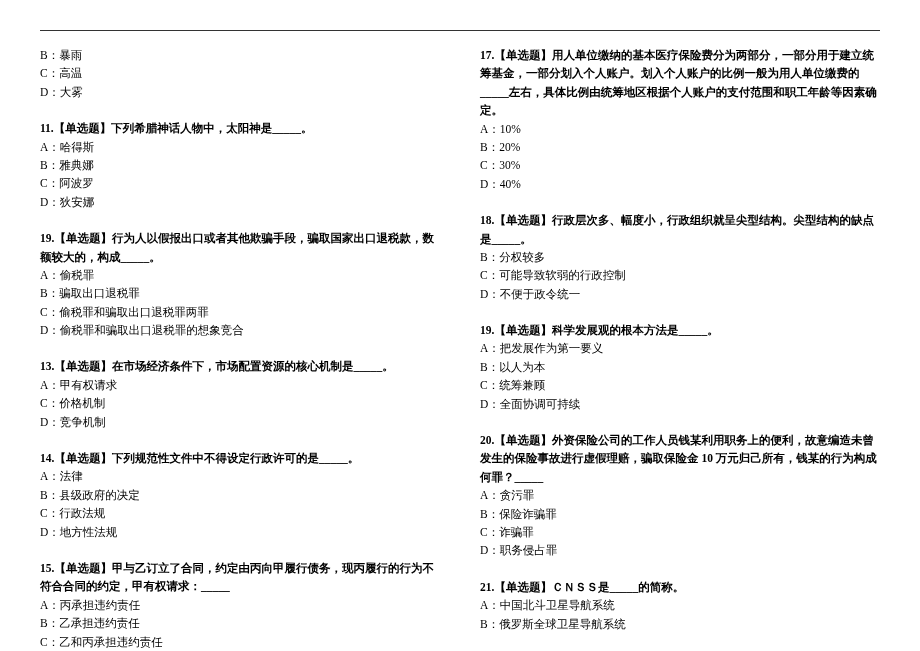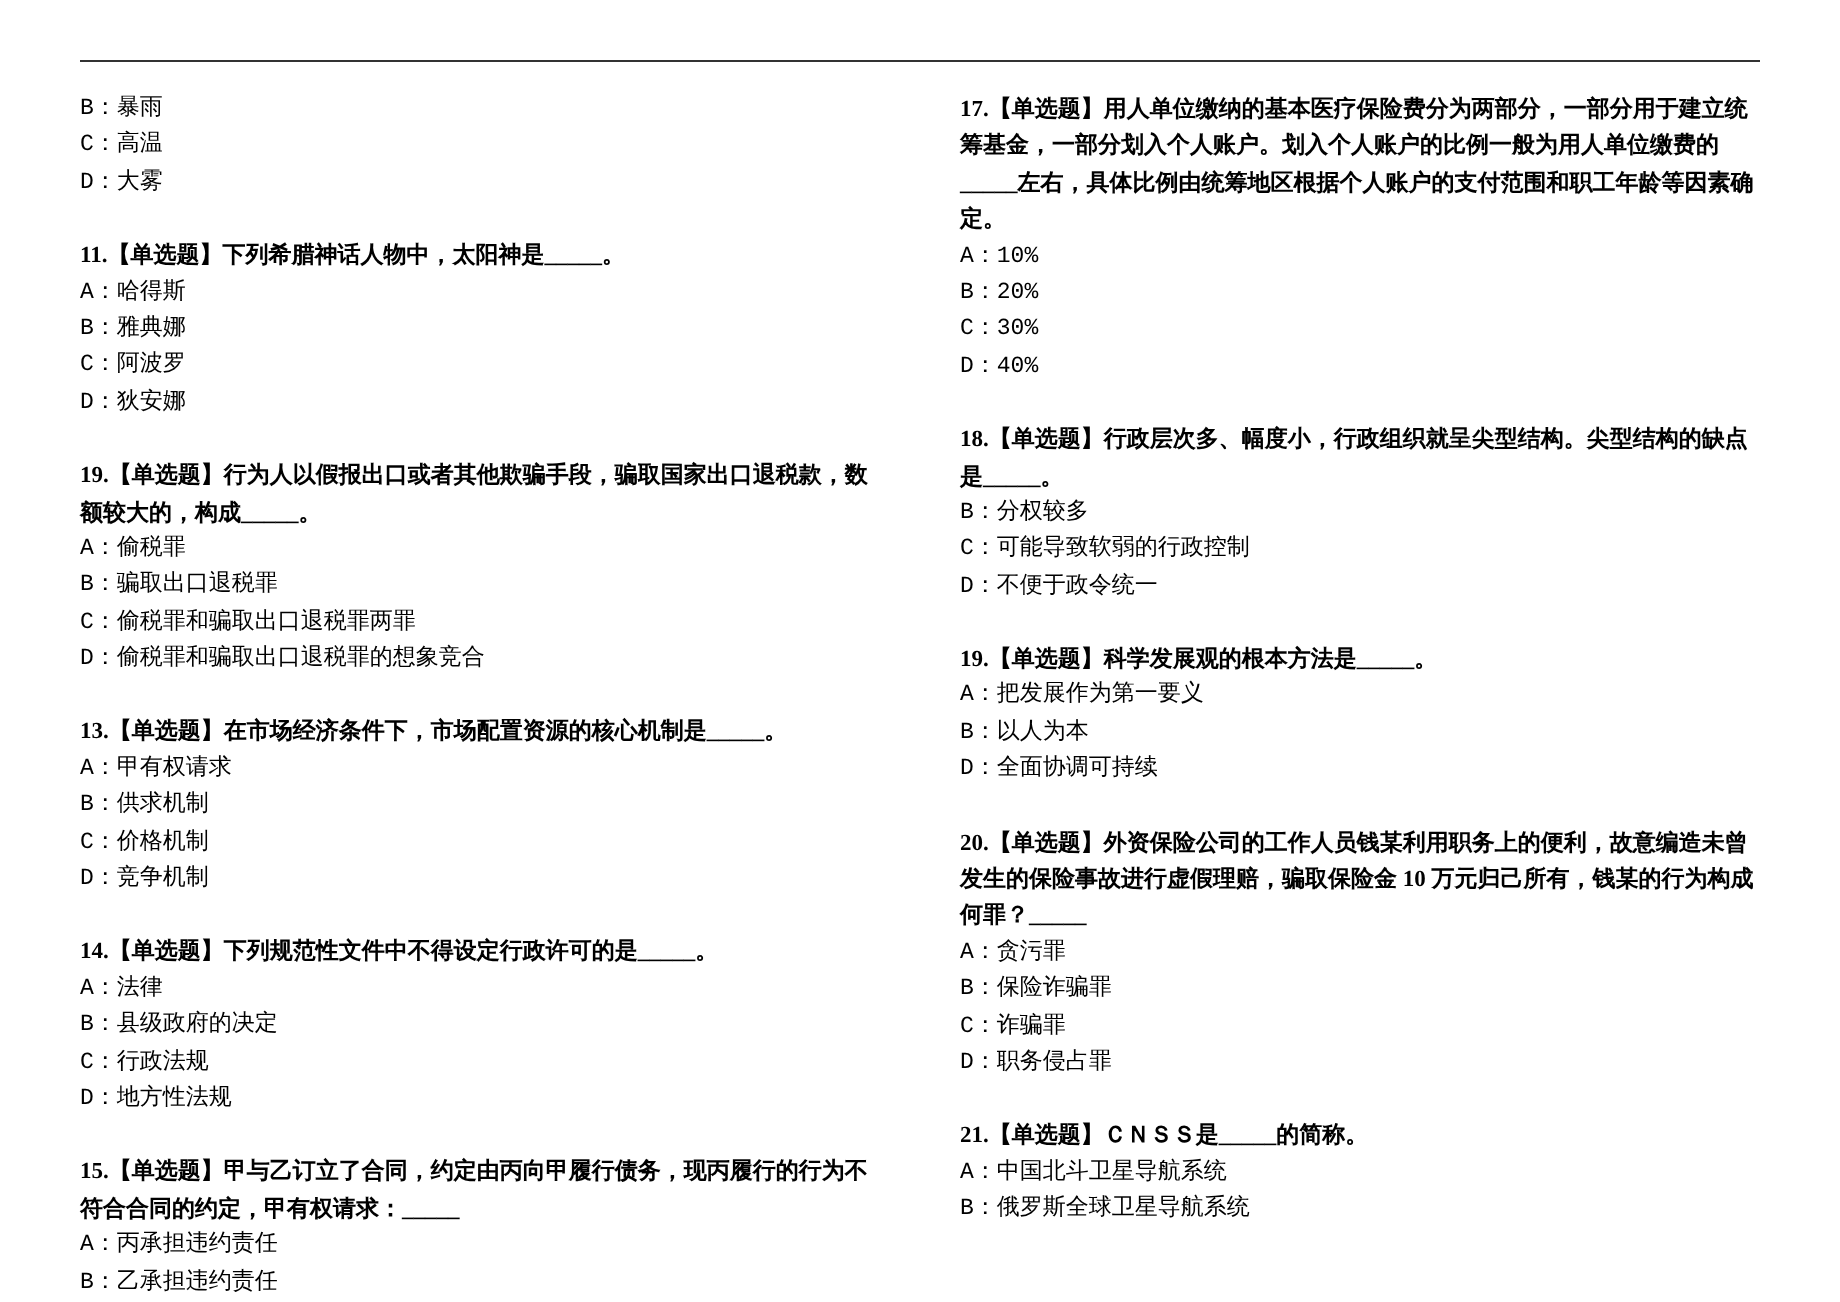--- a/index.html
+++ b/index.html
@@ -29,21 +29,20 @@
   }
   .question {
     margin-bottom: 18px;
   }
   .qtext {
     margin-bottom: 0;
     font-weight: bold;
   }
   .opt {
     margin-left: 0;
-    font-family: Liberation Mono, monospace;
   }
 </style>
 </head>
 <body>
 <div class="page">
 <div class="hr-top"></div>
 <div class="columns">
 <div class="col">
 
 <div class="question">
@@ -64,21 +63,20 @@
   <div class="qtext">19.【单选题】行为人以假报出口或者其他欺骗手段，骗取国家出口退税款，数额较大的，构成_____。</div>
   <div class="opt">A：偷税罪</div>
   <div class="opt">B：骗取出口退税罪</div>
   <div class="opt">C：偷税罪和骗取出口退税罪两罪</div>
   <div class="opt">D：偷税罪和骗取出口退税罪的想象竞合</div>
 </div>
 
 <div class="question">
   <div class="qtext">13.【单选题】在市场经济条件下，市场配置资源的核心机制是_____。</div>
   <div class="opt">A：甲有权请求</div>
-  <div class="opt">B：供求机制</div>
   <div class="opt">C：价格机制</div>
   <div class="opt">D：竞争机制</div>
 </div>
 
 <div class="question">
   <div class="qtext">14.【单选题】下列规范性文件中不得设定行政许可的是_____。</div>
   <div class="opt">A：法律</div>
   <div class="opt">B：县级政府的决定</div>
   <div class="opt">C：行政法规</div>
   <div class="opt">D：地方性法规</div>
@@ -108,20 +106,21 @@
   <div class="qtext">18.【单选题】行政层次多、幅度小，行政组织就呈尖型结构。尖型结构的缺点是_____。</div>
   <div class="opt">B：分权较多</div>
   <div class="opt">C：可能导致软弱的行政控制</div>
   <div class="opt">D：不便于政令统一</div>
 </div>
 
 <div class="question">
   <div class="qtext">19.【单选题】科学发展观的根本方法是_____。</div>
   <div class="opt">A：把发展作为第一要义</div>
   <div class="opt">B：以人为本</div>
+  <div class="opt">C：统筹兼顾</div>
   <div class="opt">D：全面协调可持续</div>
 </div>
 
 <div class="question">
   <div class="qtext">20.【单选题】外资保险公司的工作人员钱某利用职务上的便利，故意编造未曾发生的保险事故进行虚假理赔，骗取保险金 10 万元归己所有，钱某的行为构成何罪？_____</div>
   <div class="opt">A：贪污罪</div>
   <div class="opt">B：保险诈骗罪</div>
   <div class="opt">C：诈骗罪</div>
   <div class="opt">D：职务侵占罪</div>
 </div>

